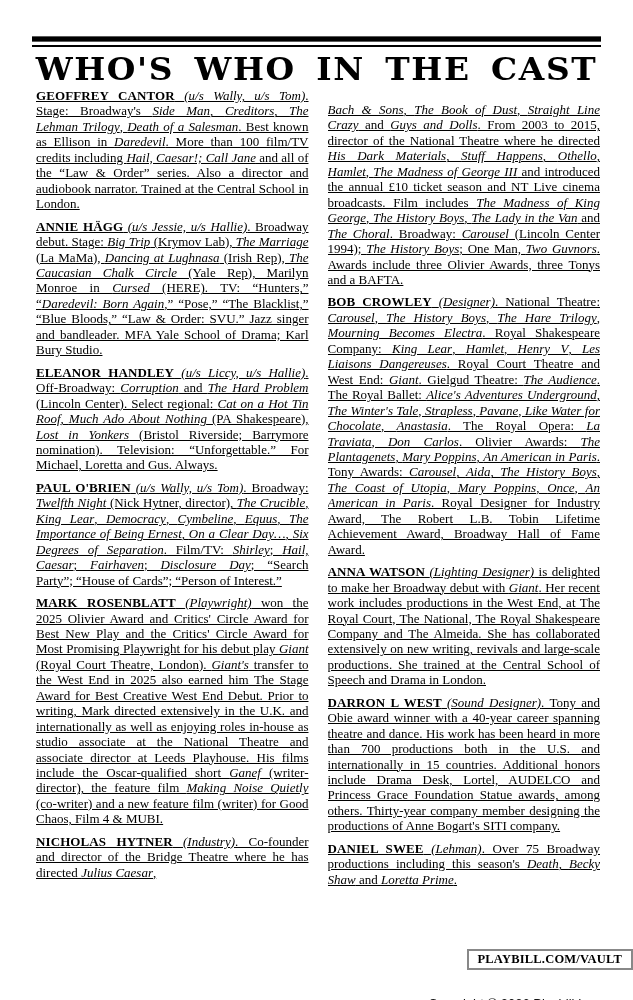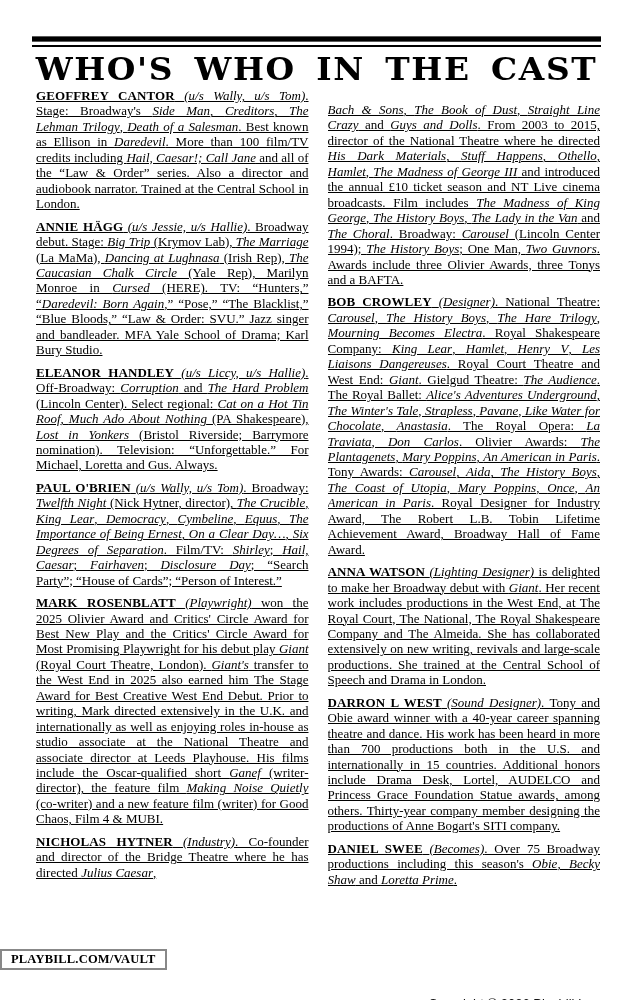--- a/index.html
+++ b/index.html
@@ -98,21 +98,21 @@
 
   
   .bio.cont { margin-top: 14px; }
 
   
   .vault-wrap {
     position: absolute;
     left: 0;
     right: 0;
     top: 949px;
-    text-align: left;
+    text-align: right;
   }
   .vault {
     display: inline-block;
     border: 2px solid #888888;
     background: #ffffff;
     padding: 1px 9px 2px 9px;
     font-family: "Liberation Serif", "DejaVu Serif", serif;
     font-weight: 700;
     font-size: 12.5px;
     line-height: 14px;
@@ -149,21 +149,21 @@
         <p class="bio"><span class="nm">ELEANOR HANDLEY</span> <i>(u/s Liccy, u/s Hallie)</i><span>. Off-Broadway: <i>Corruption</i> and <i>The Hard Problem</i> (Lincoln Center). Select regional: <i>Cat on a Hot Tin Roof</i>, <i>Much Ado About Nothing</i> (PA Shakespeare), <i>Lost in Yonkers</i> (Bristol Riverside; Barrymore nomination). Television: “Unforgettable.” For Michael, Loretta and Gus. Always.</span></p>
         <p class="bio"><span class="nm">PAUL O'BRIEN</span> <i>(u/s Wally, u/s Tom)</i><span>. Broadway: <i>Twelfth Night</i> (Nick Hytner, director), <i>The Crucible</i>, <i>King Lear</i>, <i>Democracy</i>, <i>Cymbeline</i>, <i>Equus</i>, <i>The Importance of Being Ernest</i>, <i>On a Clear Day…</i>, <i>Six Degrees of Separation</i>. Film/TV: <i>Shirley</i>; <i>Hail, Caesar</i>; <i>Fairhaven</i>; <i>Disclosure Day</i>; “Search Party”; “House of Cards”; “Person of Interest.”</span></p>
         <p class="bio"><span class="nm">MARK ROSENBLATT</span> <i>(Playwright)</i><span> won the 2025 Olivier Award and Critics' Circle Award for Best New Play and the Critics' Circle Award for Most Promising Playwright for his debut play <i>Giant</i> (Royal Court Theatre, London). <i>Giant's</i> transfer to the West End in 2025 also earned him The Stage Award for Best Creative West End Debut. Prior to writing, Mark directed extensively in the U.K. and internationally as well as enjoying roles in-house as studio associate at the National Theatre and associate director at Leeds Playhouse. His films include the Oscar-qualified short <i>Ganef</i> (writer-director), the feature film <i>Making Noise Quietly</i> (co-writer) and a new feature film (writer) for Good Chaos, Film 4 &amp; MUBI.</span></p>
         <p class="bio"><span class="nm">NICHOLAS HYTNER</span> <i>(Industry)</i><span>. Co-founder and director of the Bridge Theatre where he has directed <i>Julius Caesar</i>,</span></p>
       </div>
     <div class="col" id="col-right">
         <p class="bio cont"><span><i>Bach &amp; Sons</i>, <i>The Book of Dust</i>, <i>Straight Line Crazy</i> and <i>Guys and Dolls</i>. From 2003 to 2015, director of the National Theatre where he directed <i>His Dark Materials</i>, <i>Stuff Happens</i>, <i>Othello</i>, <i>Hamlet</i>, <i>The Madness of George III</i> and introduced the annual £10 ticket season and NT Live cinema broadcasts. Film includes <i>The Madness of King George</i>, <i>The History Boys</i>, <i>The Lady in the Van</i> and <i>The Choral</i>. Broadway: <i>Carousel</i> (Lincoln Center 1994); <i>The History Boys</i>; One Man, <i>Two Guvnors</i>. Awards include three Olivier Awards, three Tonys and a BAFTA.</span></p>
         <p class="bio"><span class="nm">BOB CROWLEY</span> <i>(Designer)</i><span>. National Theatre: <i>Carousel</i>, <i>The History Boys</i>, <i>The Hare Trilogy</i>, <i>Mourning Becomes Electra</i>. Royal Shakespeare Company: <i>King Lear</i>, <i>Hamlet</i>, <i>Henry V</i>, <i>Les Liaisons Dangereuses</i>. Royal Court Theatre and West End: <i>Giant</i>. Gielgud Theatre: <i>The Audience</i>. The Royal Ballet: <i>Alice's Adventures Underground</i>, <i>The Winter's Tale</i>, <i>Strapless</i>, <i>Pavane</i>, <i>Like Water for Chocolate</i>, <i>Anastasia</i>. The Royal Opera: <i>La Traviata</i>, <i>Don Carlos</i>. Olivier Awards: <i>The Plantagenets</i>, <i>Mary Poppins</i>, <i>An American in Paris</i>. Tony Awards: <i>Carousel</i>, <i>Aida</i>, <i>The History Boys</i>, <i>The Coast of Utopia</i>, <i>Mary Poppins</i>, <i>Once</i>, <i>An American in Paris</i>. Royal Designer for Industry Award, The Robert L.B. Tobin Lifetime Achievement Award, Broadway Hall of Fame Award.</span></p>
         <p class="bio"><span class="nm">ANNA WATSON</span> <i>(Lighting Designer)</i><span> is delighted to make her Broadway debut with <i>Giant</i>. Her recent work includes productions in the West End, at The Royal Court, The National, The Royal Shakespeare Company and The Almeida. She has collaborated extensively on new writing, revivals and large-scale productions. She trained at the Central School of Speech and Drama in London.</span></p>
         <p class="bio"><span class="nm">DARRON L WEST</span> <i>(Sound Designer)</i><span>. Tony and Obie award winner with a 40-year career spanning theatre and dance. His work has been heard in more than 700 productions both in the U.S. and internationally in 15 countries. Additional honors include Drama Desk, Lortel, AUDELCO and Princess Grace Foundation Statue awards, among others. Thirty-year company member designing the productions of Anne Bogart's SITI company.</span></p>
-        <p class="bio"><span class="nm">DANIEL SWEE</span> <i>(Becomes)</i><span>. Over 75 Broadway productions including this season's <i>Obie</i>, <i>Becky Shaw</i> and <i>Loretta Prime</i>.</span></p>
+        <p class="bio"><span class="nm">DANIEL SWEE</span> <i>(Lehman)</i><span>. Over 75 Broadway productions including this season's <i>Death</i>, <i>Becky Shaw</i> and <i>Loretta Prime</i>.</span></p>
       </div>
   </div>
 
   <div class="vault-wrap">
     <span class="vault">PLAYBILL.COM/VAULT</span>
   </div>
 
   <div class="copyright">Copyright © 2026 Playbill Inc.</div>
 
 </div>

